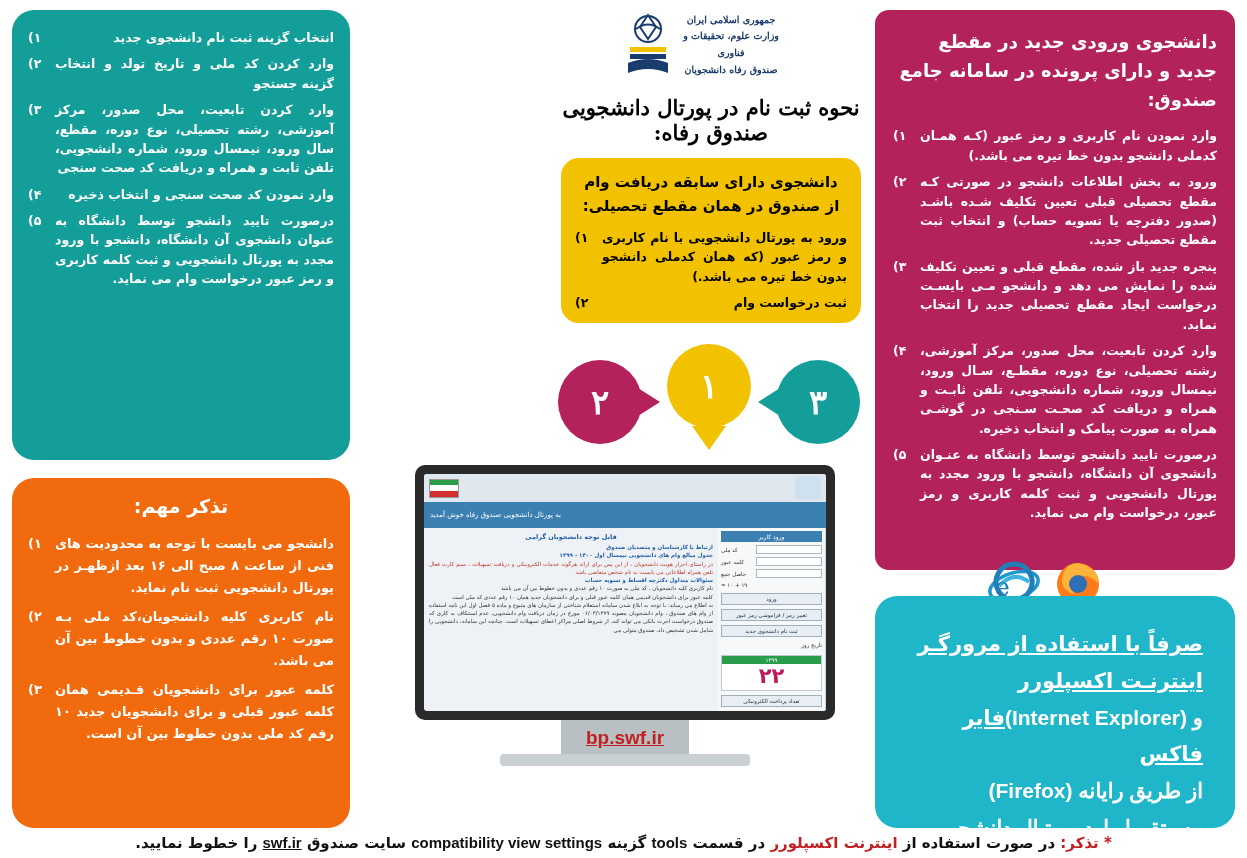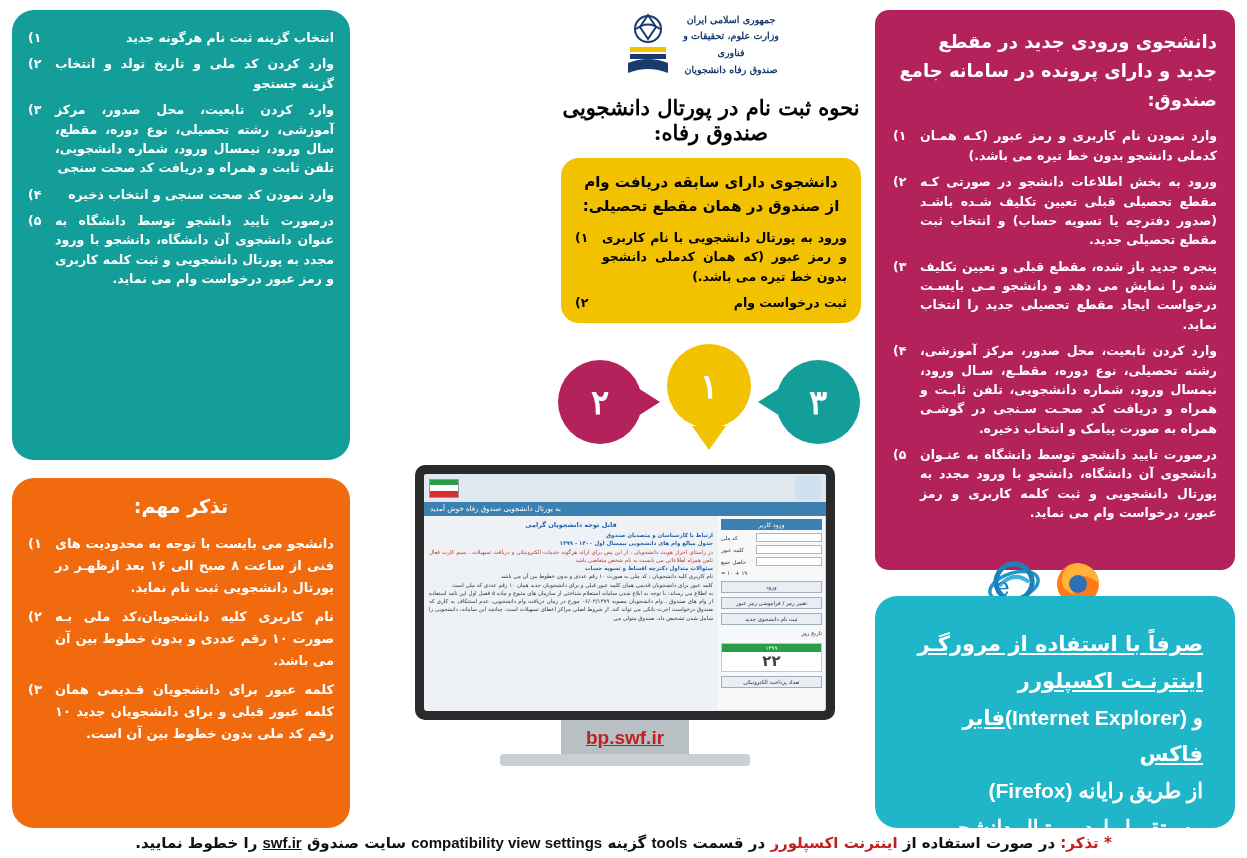--- a/index.html
+++ b/index.html
@@ -100,38 +100,38 @@
 
   
   .scr-top { height:28px; background:#dfe8ef; display:flex; flex-direction:row-reverse;
              align-items:center; justify-content:space-between; padding:2px 5px; }
   .flag { width:30px; height:19px; display:flex; flex-direction:column; border:1px solid #999; }
   .flag i { flex:1; display:block; }
   .flag i:nth-child(1){ background:#2a9d4a; }
   .flag i:nth-child(2){ background:#fff; }
   .flag i:nth-child(3){ background:#d32f2f; }
   .scr-logo { width:26px; height:24px; background:#cfe0ee; border-radius:3px; }
-  .scr-banner { height:14px; background:#3c7fb1; color:#fff; font-size:7px;
+  .scr-banner { height:26px; background:#3c7fb1; color:#fff; font-size:7px;
                 display:flex; flex-direction:row-reverse; align-items:center; padding:0 6px; }
   .scr-body { display:flex; flex-direction:row-reverse; height:193px; }
   .scr-main { flex:1 1 auto; padding:3px 5px; overflow:hidden; }
   .scr-side { flex:0 0 108px; background:#f6f8fa; border-right:1px solid #ccd6df; padding:3px; }
   .scr-line { font-size:5.5px; color:#333; line-height:1.5; text-align:justify; }
   .scr-line.red { color:#c0392b; }
   .scr-line.blue { color:#1f5fa8; font-weight:bold; }
   .scr-h { font-size:6.5px; color:#1f5fa8; font-weight:bold; text-align:center; margin:2px 0; }
   .side-title { background:#3c7fb1; color:#fff; font-size:6px; padding:2px; text-align:center; }
   .side-row { display:flex; flex-direction:row-reverse; align-items:center; gap:3px; margin-top:3px; }
   .side-row label { font-size:5.5px; color:#333; width:32px; text-align:left; }
   .side-row .inp { flex:1; height:9px; background:#fff; border:1px solid #aab6c0; }
   .side-btn { margin-top:4px; background:#e8eef4; border:1px solid #9fb0bd; font-size:5.5px;
               text-align:center; padding:2px; color:#234; }
   .cal { margin-top:5px; border:1px solid #bcc8d2; background:#fff; text-align:center; }
   .cal .cal-h { background:#2a9d4a; color:#fff; font-size:5.5px; padding:1px; }
-  .cal .cal-d { font-size:15px; font-weight:bold; color:#404040; line-height:1.1; padding:1px 0 2px; }
+  .cal .cal-d { font-size:21px; font-weight:bold; color:#be185d; line-height:1.1; padding:1px 0 2px; }
 
   
   #card-browsers {
     right:12px; top:596px; width:360px; height:232px;
     background:#1fb6c9; padding:14px 16px;
   }
   #card-browsers p { margin:16px; font-size:21px; font-weight:bold; line-height:1.75; text-align:right;text-decoration:underline; }
   #card-browsers a { color:#fff; text-decoration:underline; }
   .browser-icons { position:absolute; right:140px; top:555px; width:120px; height:56px;
                    display:flex; flex-direction:row-reverse; gap:10px; align-items:center; }
@@ -194,21 +194,21 @@
         <span class="num">۵)</span>
         <span class="txt">درصورت تایید دانشجو توسط دانشگاه به عنـوان دانشجوی آن دانشگاه، دانشجو با ورود مجدد به پورتال دانشجویی و ثبت کلمه کاربری و رمز عبور، درخواست وام می نماید.</span>
       </li>
     </ol>
   </div>
 
   <div class="card" id="card-new-no-file">
     <ol class="list">
       <li>
         <span class="num">۱)</span>
-        <span class="txt">انتخاب گزینه ثبت نام هرگونه جدید</span>
+        <span class="txt">انتخاب گزینه ثبت نام دانشجوی جدید</span>
       </li>
       <li>
         <span class="num">۲)</span>
         <span class="txt">وارد کردن کد ملی و تاریخ تولد و انتخاب گزینه جستجو</span>
       </li>
       <li>
         <span class="num">۳)</span>
         <span class="txt">وارد کردن تابعیت، محل صدور، مرکز آموزشی، رشته تحصیلی، نوع دوره، مقطع، سال ورود، نیمسال ورود، شماره دانشجویی، تلفن ثابت و همراه و دریافت کد صحت سنجی</span>
       </li>
       <li>

